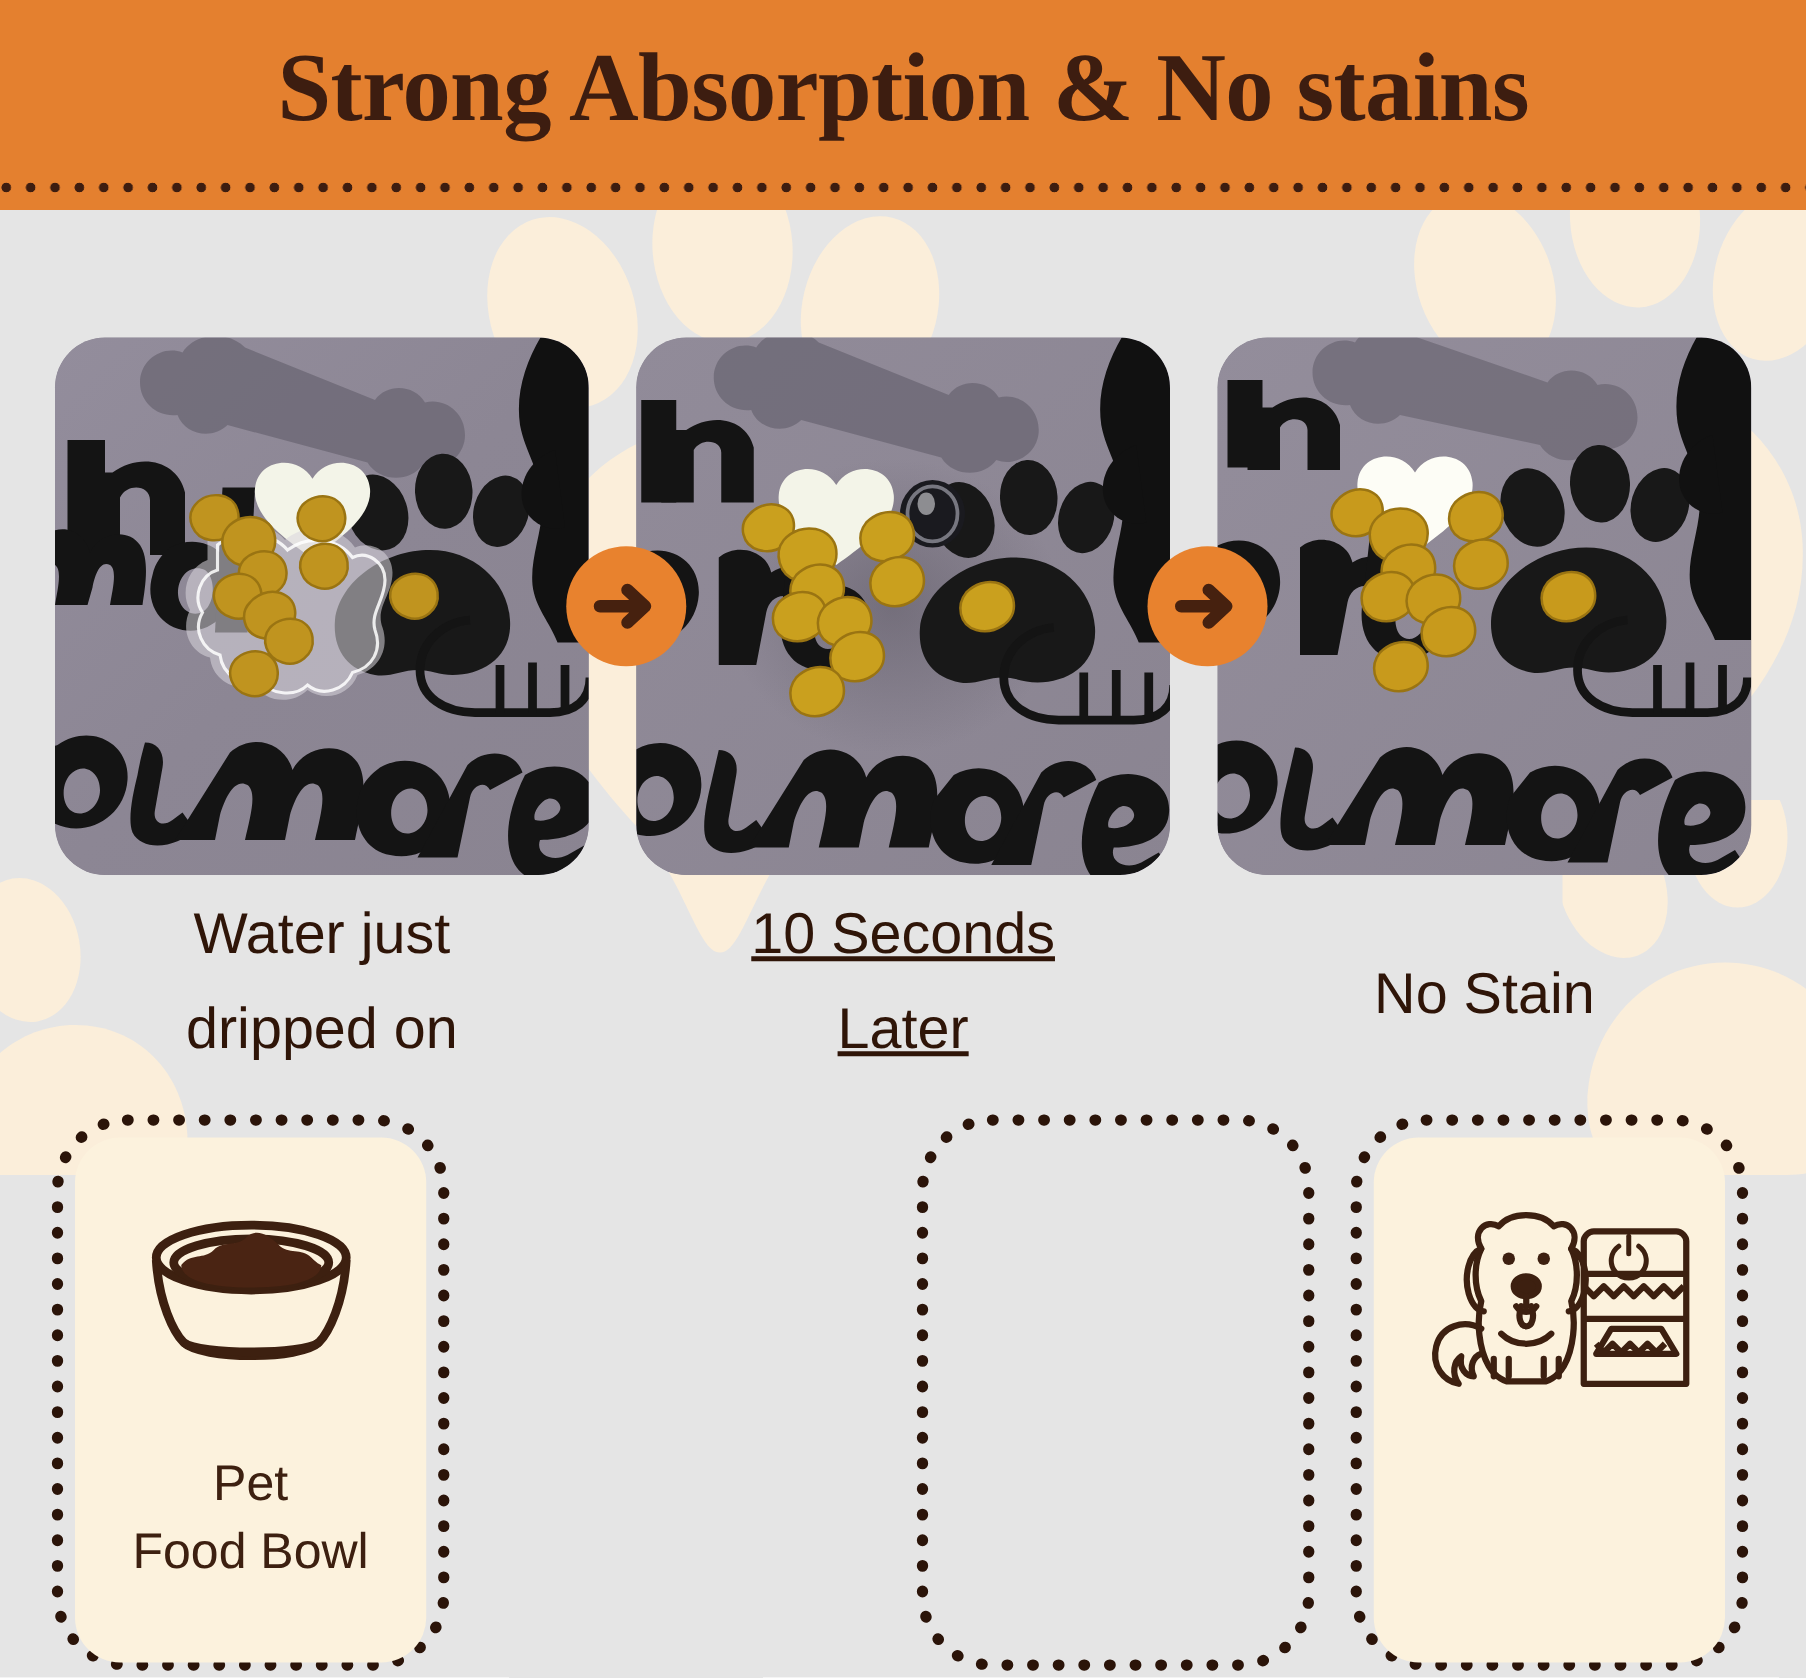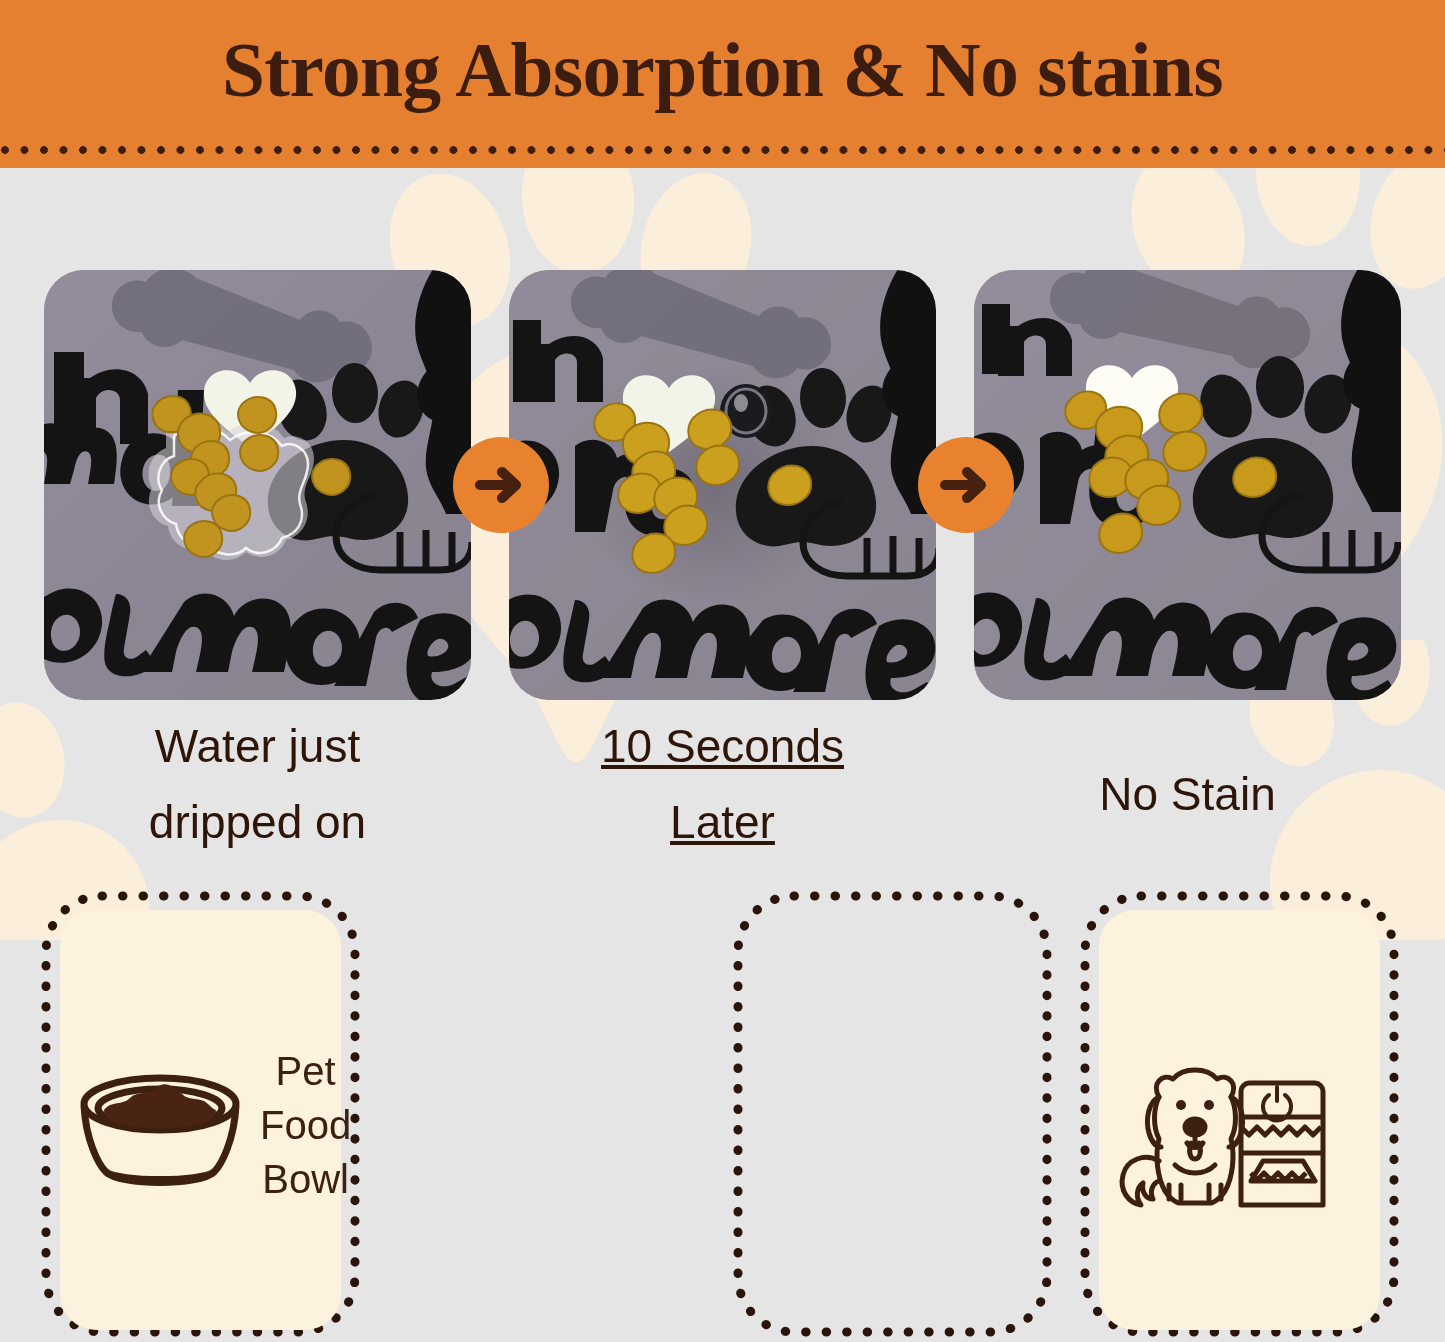--- a/index.html
+++ b/index.html
@@ -154,22 +154,23 @@
   }
   .card-inner {
     position: absolute;
     left: 22px;
     top: 22px;
     right: 22px;
     bottom: 10px;
     border-radius: 36px;
     background: #fcf2dd;
     display: flex;
-    flex-direction: row;
+    flex-direction: column;
     align-items: center;
+    gap: 16px;
   }
   .card-icon {
     margin-top: 34px;
     height: 190px;
     display: flex;
     align-items: center;
     justify-content: center;
   }
   .card-label {
     margin-top: 10px;

